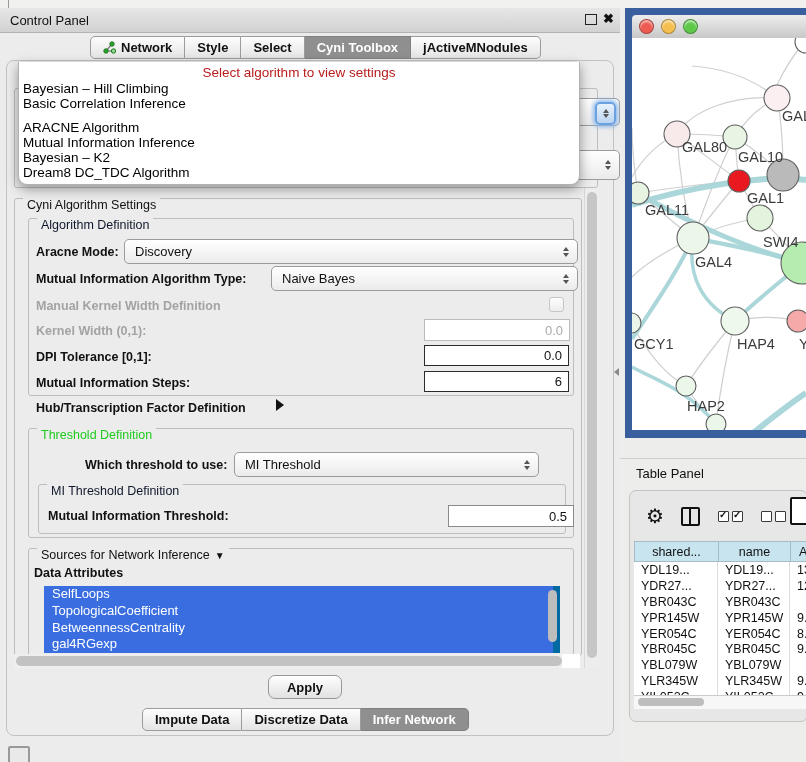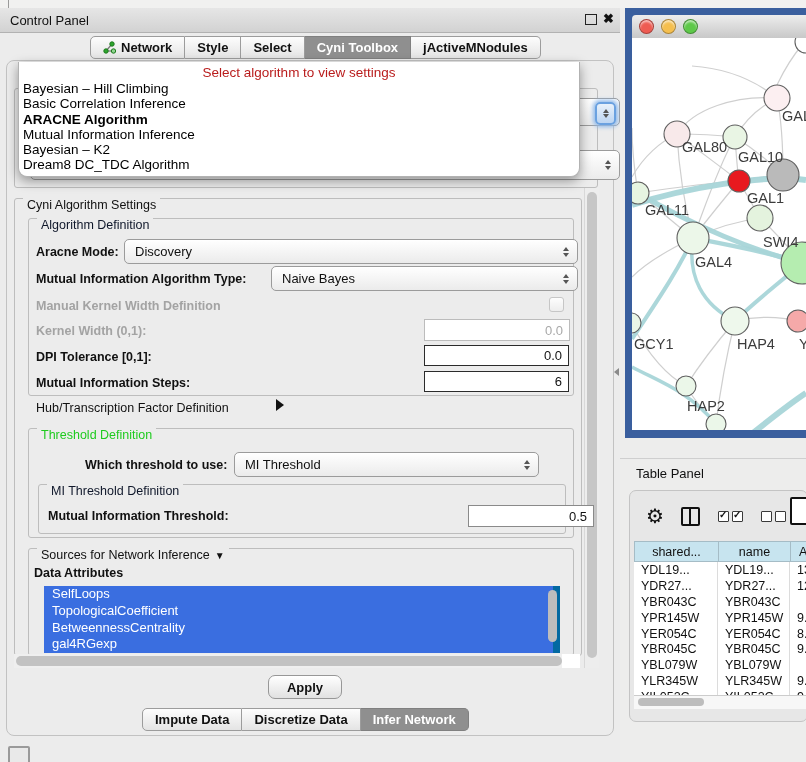--- a/index.html
+++ b/index.html
@@ -43,21 +43,21 @@
   .field-input{position:absolute;background:#fff;font-size:13px;display:flex;align-items:center;justify-content:flex-end;padding:0 6px;color:#111;}
   .field-input.dim{border:1px solid #bcbcbc;color:#a9a9a9;}
   .field-input.strong{border:1.5px solid #2b2b2b;}
   .field-input.mid{border:1px solid #8a8a8a;}
 
   .checkbox{position:absolute;width:13px;height:13px;border:1px solid #c6c6c6;border-radius:3px;background:linear-gradient(#fdfdfd,#ededed);}
 
   .popup{left:18px;top:62px;width:560px;background:#fff;border:1px solid #b2b2b2;border-top:none;border-radius:0 0 9px 9px;box-shadow:0 4px 12px rgba(0,0,0,.38);z-index:50;padding-bottom:3px;}
   .popup-placeholder{text-align:center;color:#b91c1c;font-size:13.5px;padding:3px 0 1px;}
   .popup-item{font-size:13.5px;color:#000;padding:0 4px;line-height:15.3px;white-space:nowrap;}
-  .popup-item.bold{font-weight:700;}
+  .popup-item.bold{font-weight:400;margin-top:8px;}
 
   .stepper-focus{position:absolute;right:3px;top:3px;width:17px;height:19px;border:2px solid #6aa1e0;border-radius:5px;background:linear-gradient(#e8f1fb,#bcd5f2);box-shadow:0 0 4px 2px #8fb9ea;display:flex;flex-direction:column;align-items:center;justify-content:center;gap:1px;}
 
   .sources-list{position:absolute;background:#0369a1;overflow:hidden;}
   .src-item{height:16.8px;line-height:16.8px;color:#fff;font-size:13px;padding-left:8px;width:501px;}
 
   .scroll-thumb{position:absolute;background:#c6c6c6;border-radius:6px;}
   .hscroll-track{position:absolute;background:#efefef;}
   .vscroll-track{position:absolute;background:#ededed;border-left:1px solid #d8d8d8;}
 
@@ -203,39 +203,39 @@
 
   <div class="field-label disabled" style="left:36px;top:324px;">Kernel Width (0,1):</div>
   <div class="field-input dim" style="left:424px;top:319px;width:132px;height:20px;">0.0</div>
 
   <div class="field-label" style="left:36px;top:350px;">DPI Tolerance [0,1]:</div>
   <div class="field-input strong" style="left:424px;top:345px;width:131px;height:19px;">0.0</div>
 
   <div class="field-label" style="left:36px;top:376px;">Mutual Information Steps:</div>
   <div class="field-input strong" style="left:424px;top:371px;width:131px;height:19px;">6</div>
 
-  <div class="field-label" style="left:36px;top:401px;font-weight:400;">Hub/Transcription Factor Definition</div>
+  <div class="field-label" style="left:36px;top:401px;font-weight:700;">Hub/Transcription Factor Definition</div>
   <div class="abs" style="left:276px;top:399px;width:0;height:0;border-top:6px solid transparent;border-bottom:6px solid transparent;border-left:8px solid #111;"></div>
 
   <div class="groupbox" style="left:28px;top:428px;width:544px;height:108px;">
     <span class="gb-title green">Threshold Definition</span>
   </div>
   <div class="field-label" style="left:85px;top:458px;">Which threshold to use:</div>
   <div class="combo" style="left:234px;top:452px;width:269px;height:23px;">
     <span>MI Threshold</span>
     <span class="arrows">
         <span class="tri-up"></span>
         <span class="tri-dn"></span>
       </span>
   </div>
   <div class="groupbox" style="left:38px;top:484px;width:526px;height:48px;">
     <span class="gb-title blue">MI Threshold Definition</span>
   </div>
   <div class="field-label" style="left:48px;top:509px;">Mutual Information Threshold:</div>
-  <div class="field-input mid" style="left:468px;top:505px;width:112px;height:20px;">0.5</div>
+  <div class="field-input mid" style="left:448px;top:505px;width:112px;height:20px;">0.5</div>
 
   <div class="groupbox" style="left:28px;top:548px;width:544px;height:106px;">
     <span class="gb-title">
       <span>Sources for Network Inference</span>
       <span style="font-size:10px;color:#111;">▼</span>
     </span>
   </div>
   <div class="field-label" style="left:34px;top:566px;">Data Attributes</div>
   <div class="sources-list" style="left:44px;top:586px;width:516px;height:67px;" id="sources-list">
       <div class="src-item" style="background: rgb(58, 110, 224);">SelfLoops</div>

